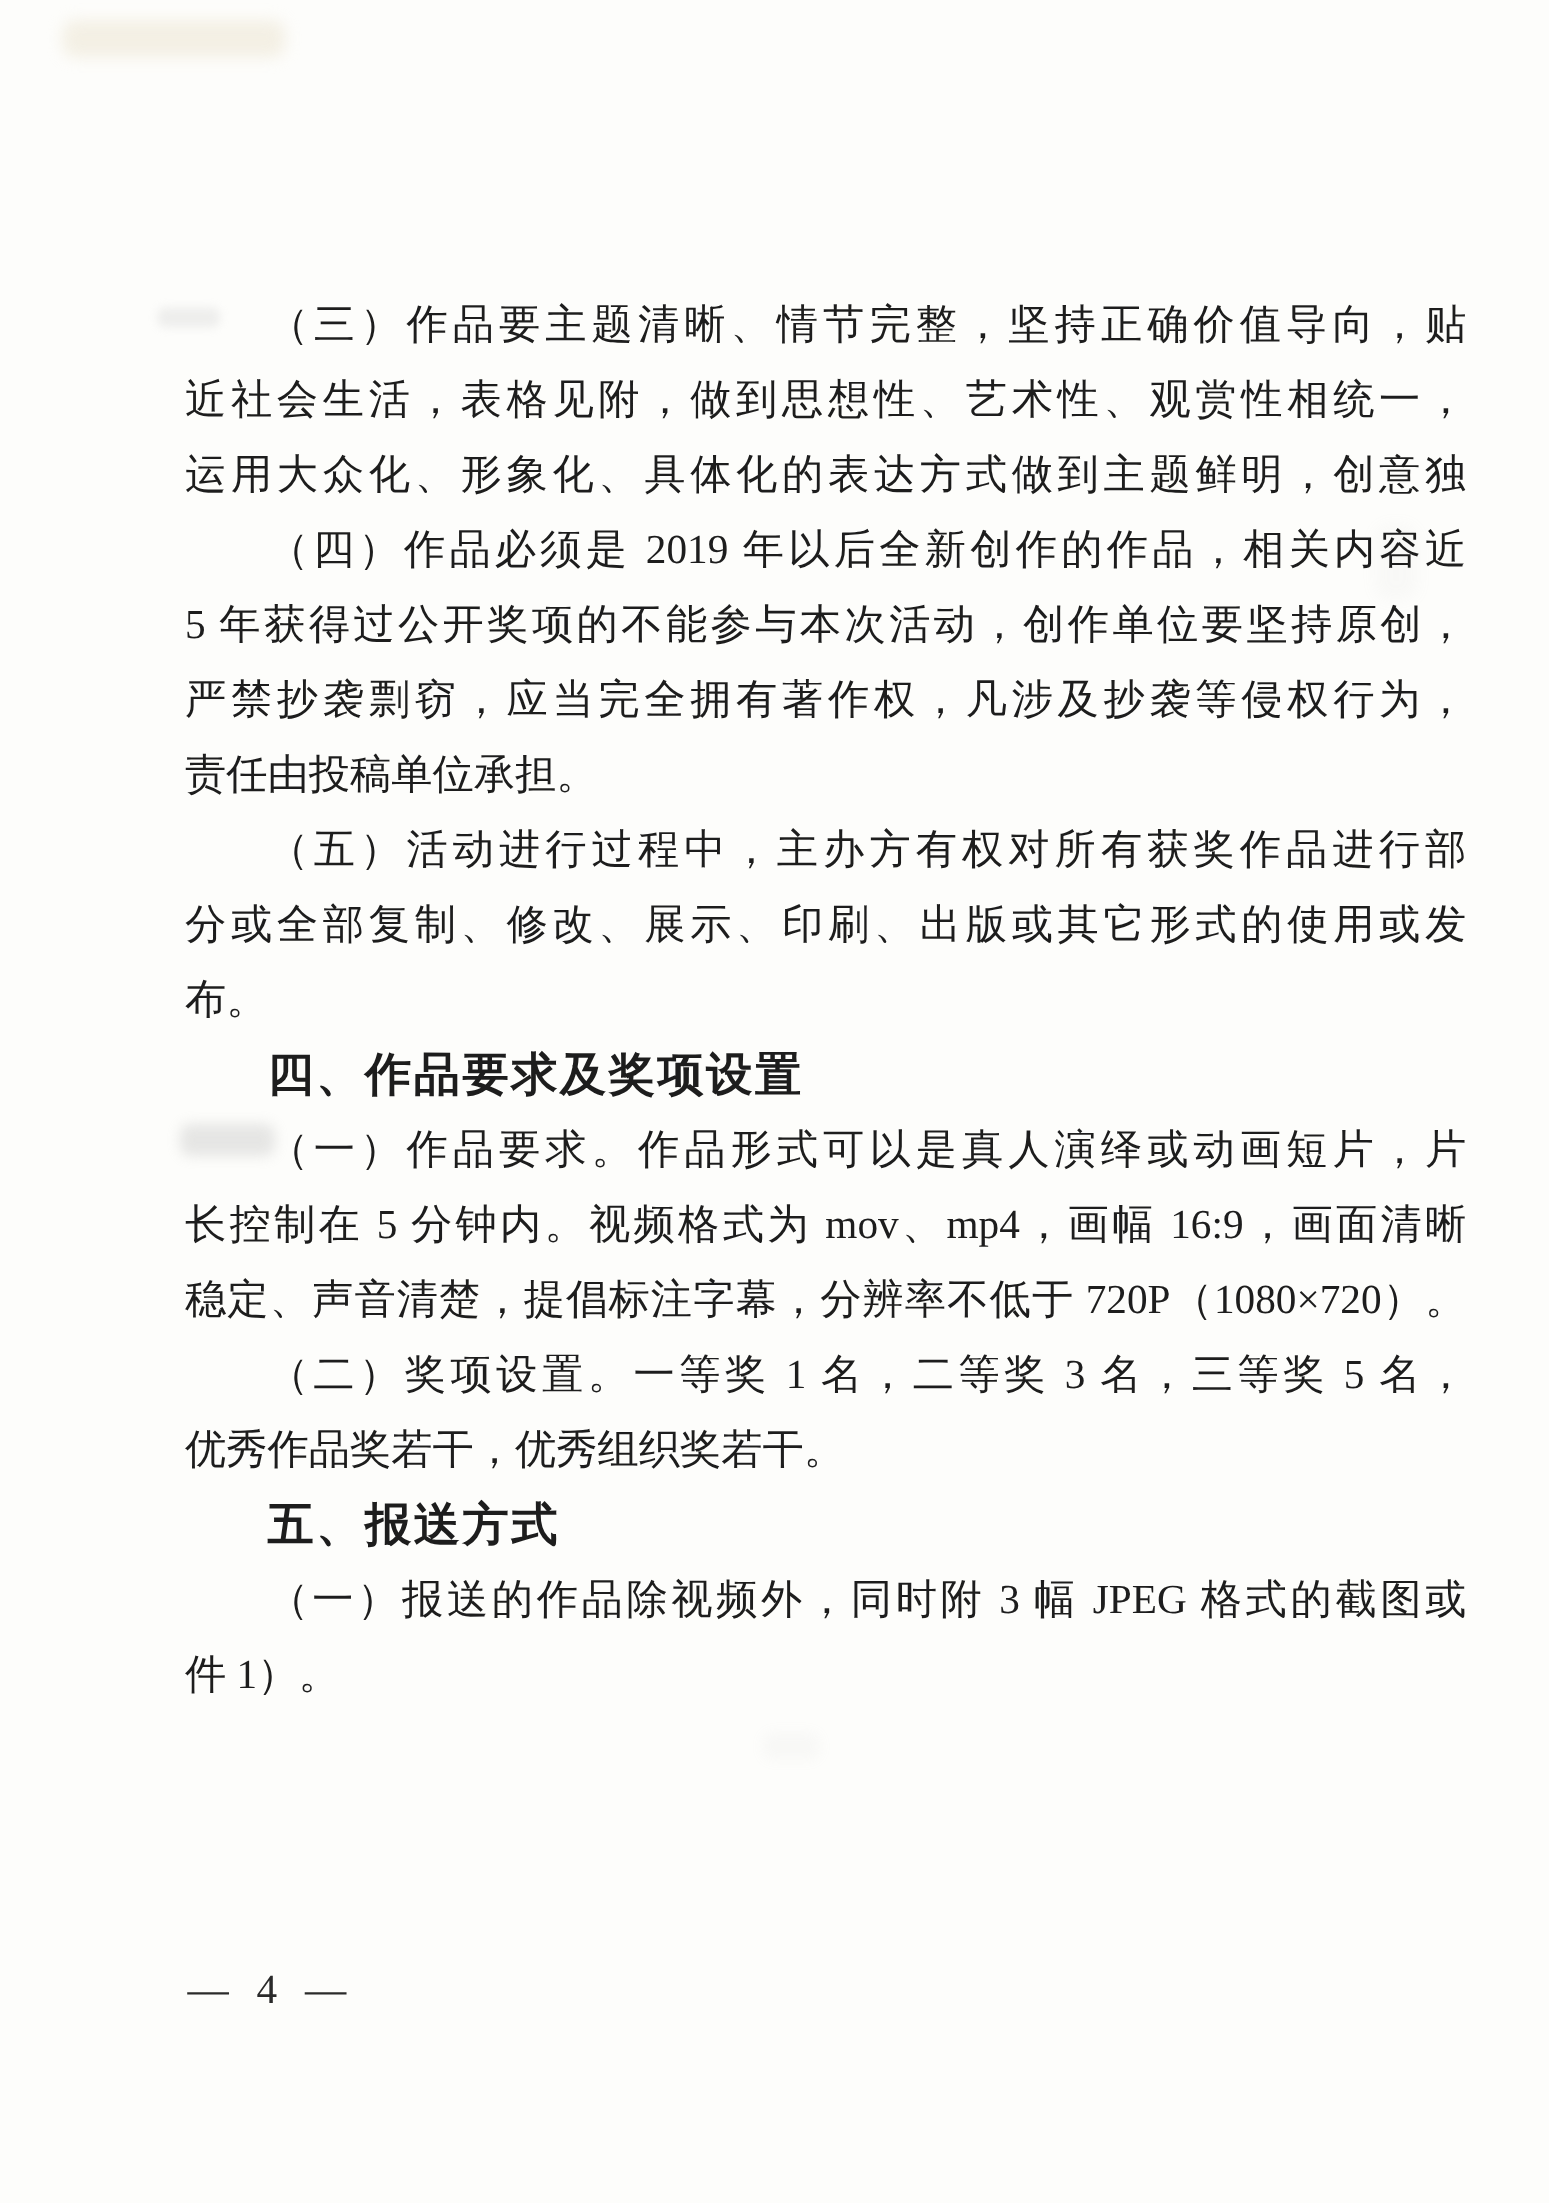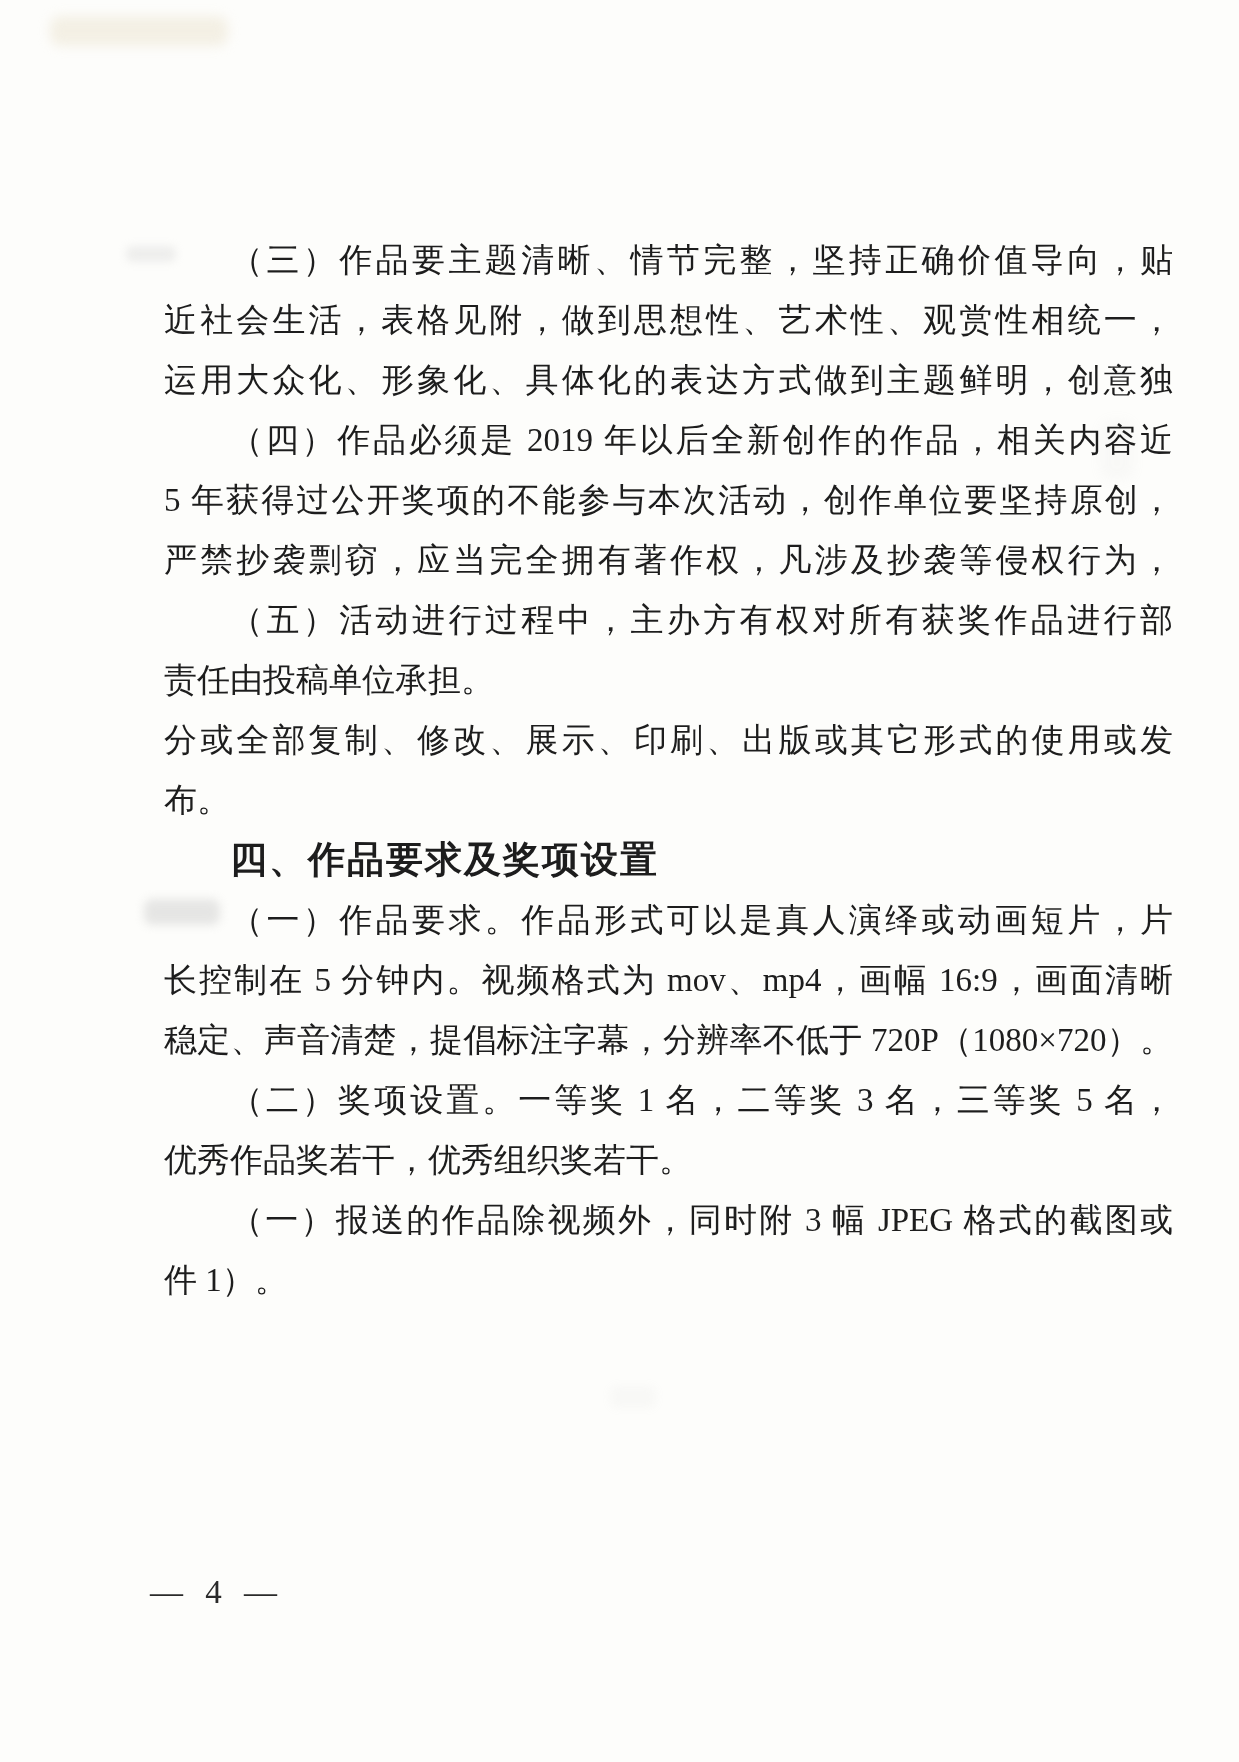--- a/index.html
+++ b/index.html
@@ -15,21 +15,20 @@
     position:absolute;
     left:148px;top:230px;
     width:1025px;
   }
   .line{
     height:60px;
     line-height:60px;
     font-size:33px;
     overflow:hidden;
     white-space:normal;
-    margin-left:16px;
   }
   .line.indent{padding-left:66px;}
   .line.justify{
     text-align:justify;
     text-align-last:justify;
     text-justify:inter-character;
   }
   .line.heading{
     font-family:"Liberation Sans","DejaVu Sans",sans-serif;
     font-weight:700;
@@ -82,28 +81,29 @@
   <div class="artifact bleed-right"></div>
   <div class="artifact bleed-mid"></div>
 
   <div class="content">
       <div class="line body indent justify">（三）作品要主题清晰、情节完整，坚持正确价值导向，贴</div>
       <div class="line body justify">近社会生活，表格见附，做到思想性、艺术性、观赏性相统一，</div>
       <div class="line body justify">运用大众化、形象化、具体化的表达方式做到主题鲜明，创意独</div>
       <div class="line body indent justify">（四）作品必须是 2019 年以后全新创作的作品，相关内容近</div>
       <div class="line body justify">5 年获得过公开奖项的不能参与本次活动，创作单位要坚持原创，</div>
       <div class="line body justify">严禁抄袭剽窃，应当完全拥有著作权，凡涉及抄袭等侵权行为，</div>
+      <div class="line body">责任由投稿单位承担。</div>
       <div class="line body indent justify">（五）活动进行过程中，主办方有权对所有获奖作品进行部</div>
-      <div class="line body">责任由投稿单位承担。</div>
       <div class="line body justify">分或全部复制、修改、展示、印刷、出版或其它形式的使用或发</div>
       <div class="line body">布。</div>
       <div class="line heading indent">四、作品要求及奖项设置</div>
       <div class="line body indent justify">（一）作品要求。作品形式可以是真人演绎或动画短片，片</div>
       <div class="line body justify">长控制在 5 分钟内。视频格式为 mov、mp4，画幅 16:9，画面清晰</div>
       <div class="line body justify">稳定、声音清楚，提倡标注字幕，分辨率不低于 720P（1080×720）。</div>
       <div class="line body indent justify">（二）奖项设置。一等奖 1 名，二等奖 3 名，三等奖 5 名，</div>
       <div class="line body">优秀作品奖若干，优秀组织奖若干。</div>
+      <div class="line heading indent">五、报送方式</div>
       <div class="line body indent justify">（一）报送的作品除视频外，同时附 3 幅 JPEG 格式的截图或</div>
       <div class="line body">件 1）。</div>
     </div>
 
   <div class="page-number">— 4 —</div>
 </div>
 
 </body></html>

